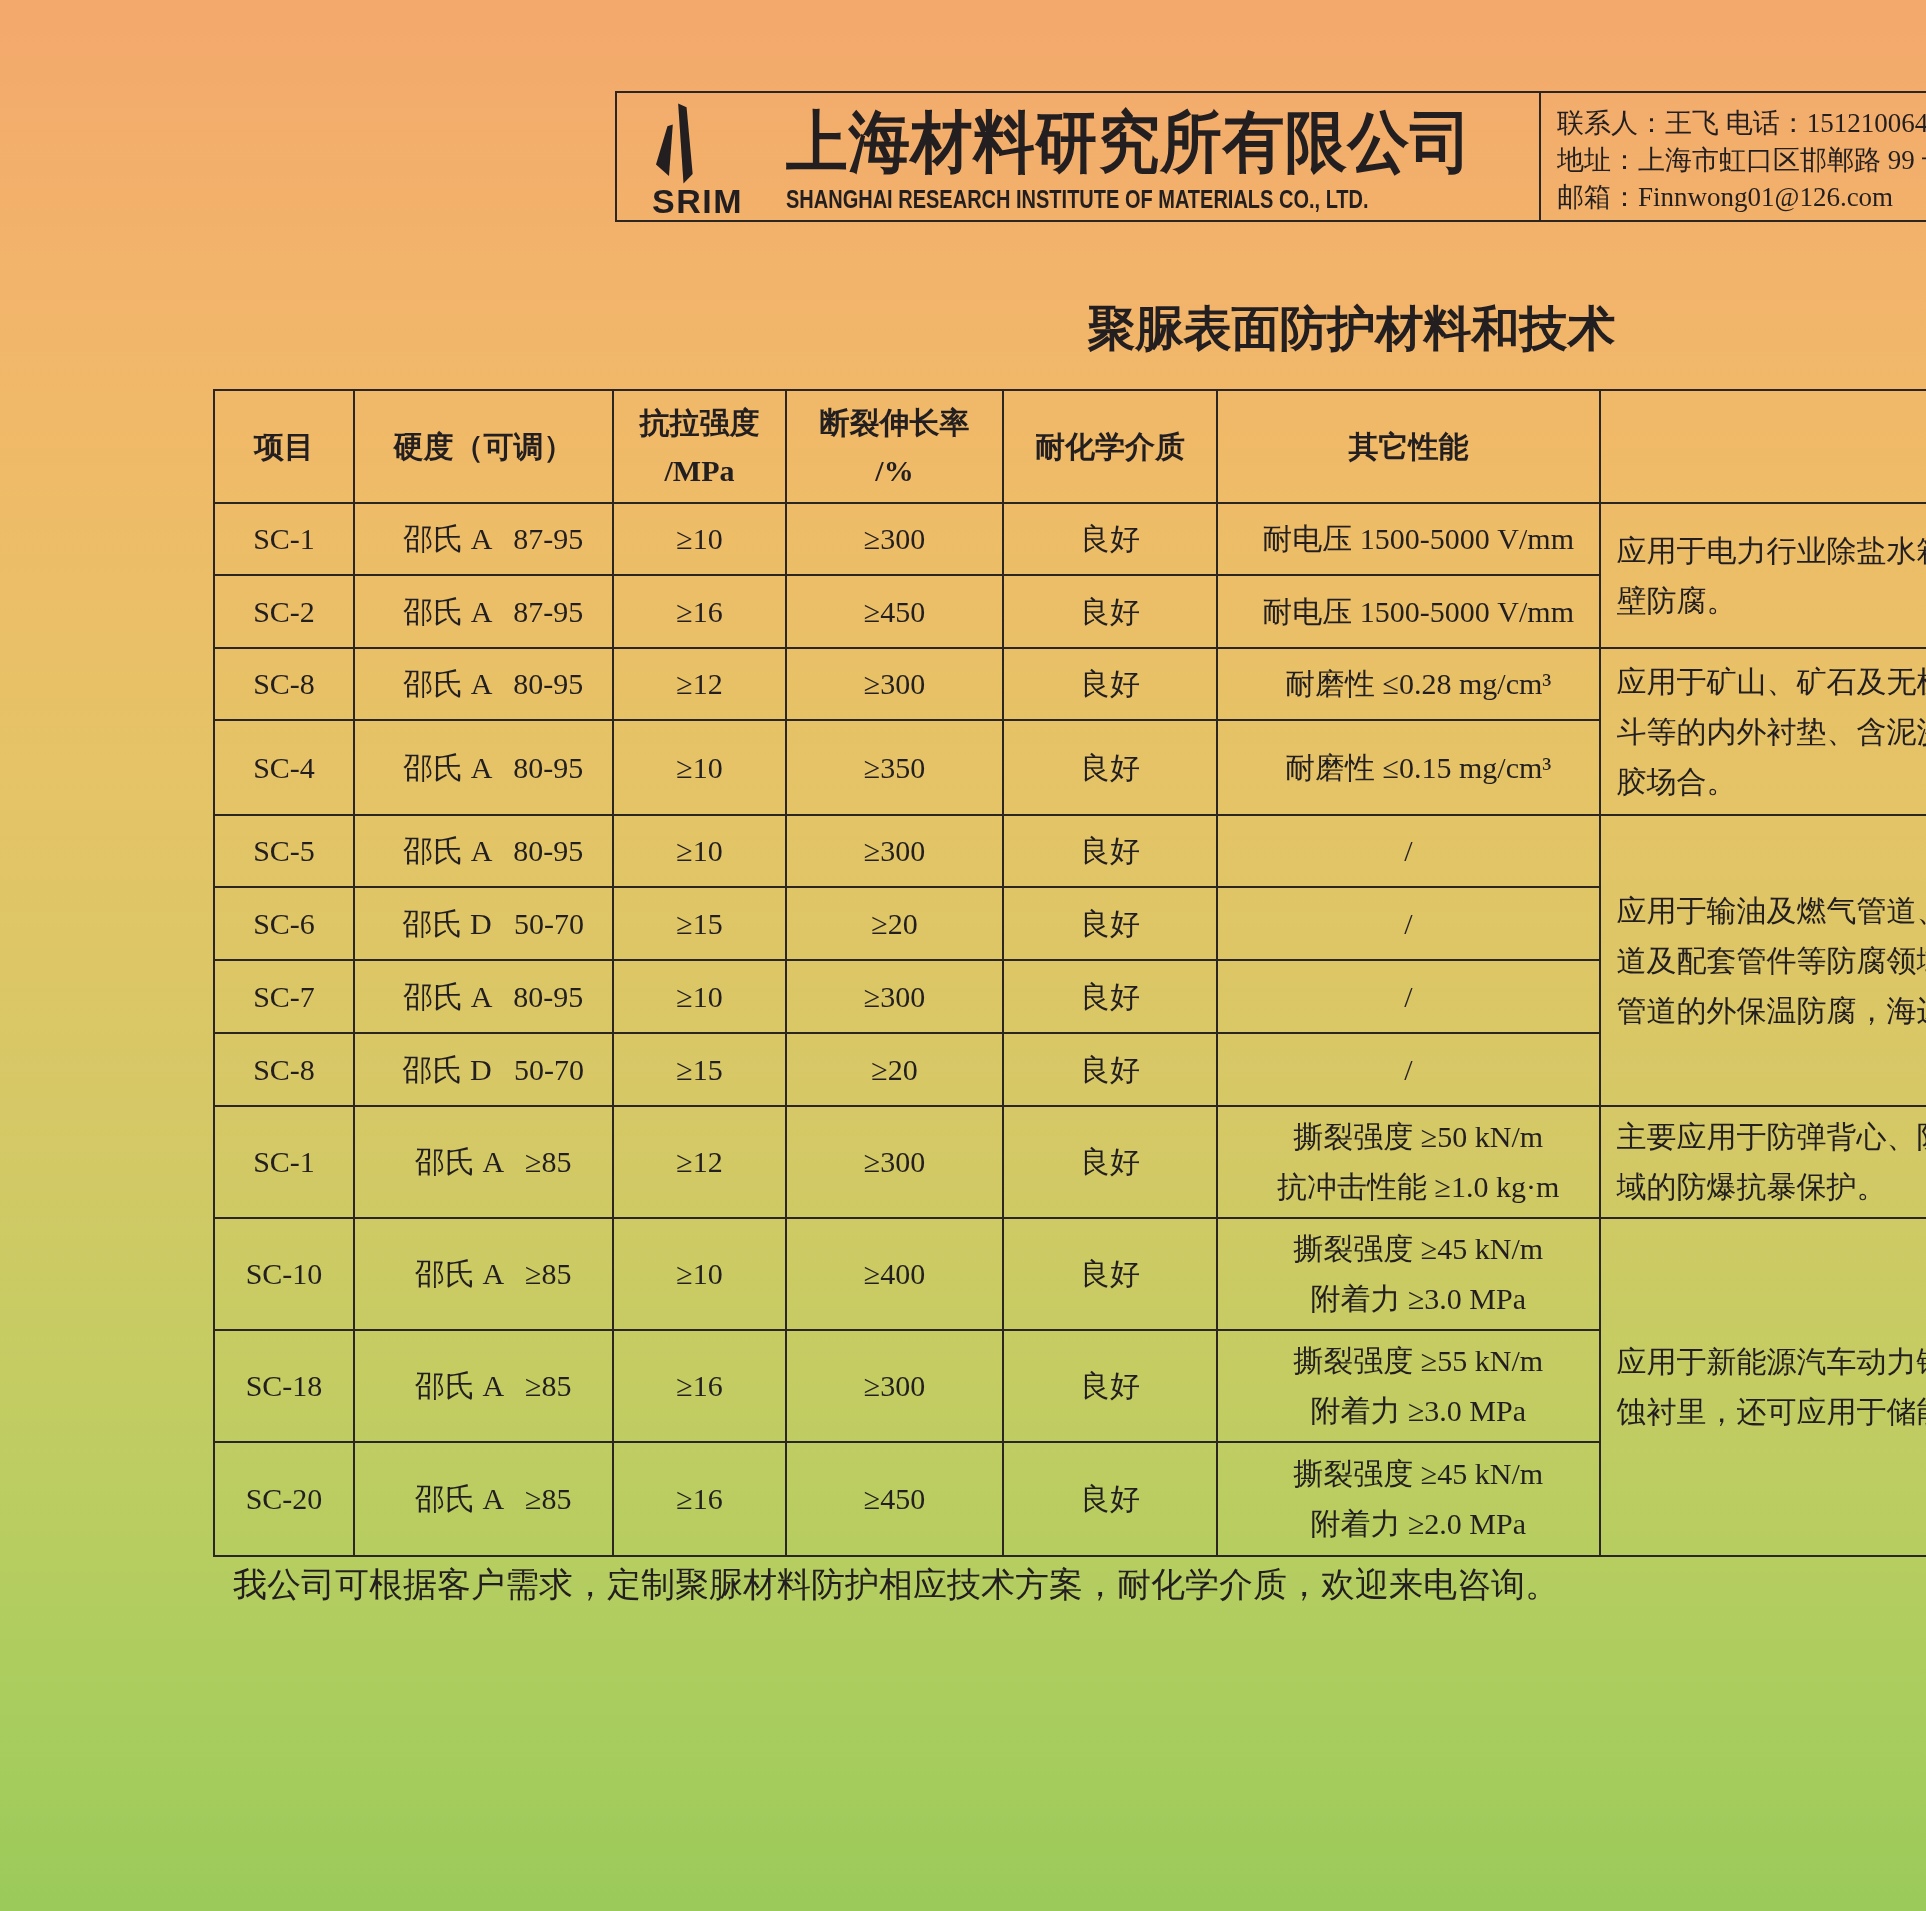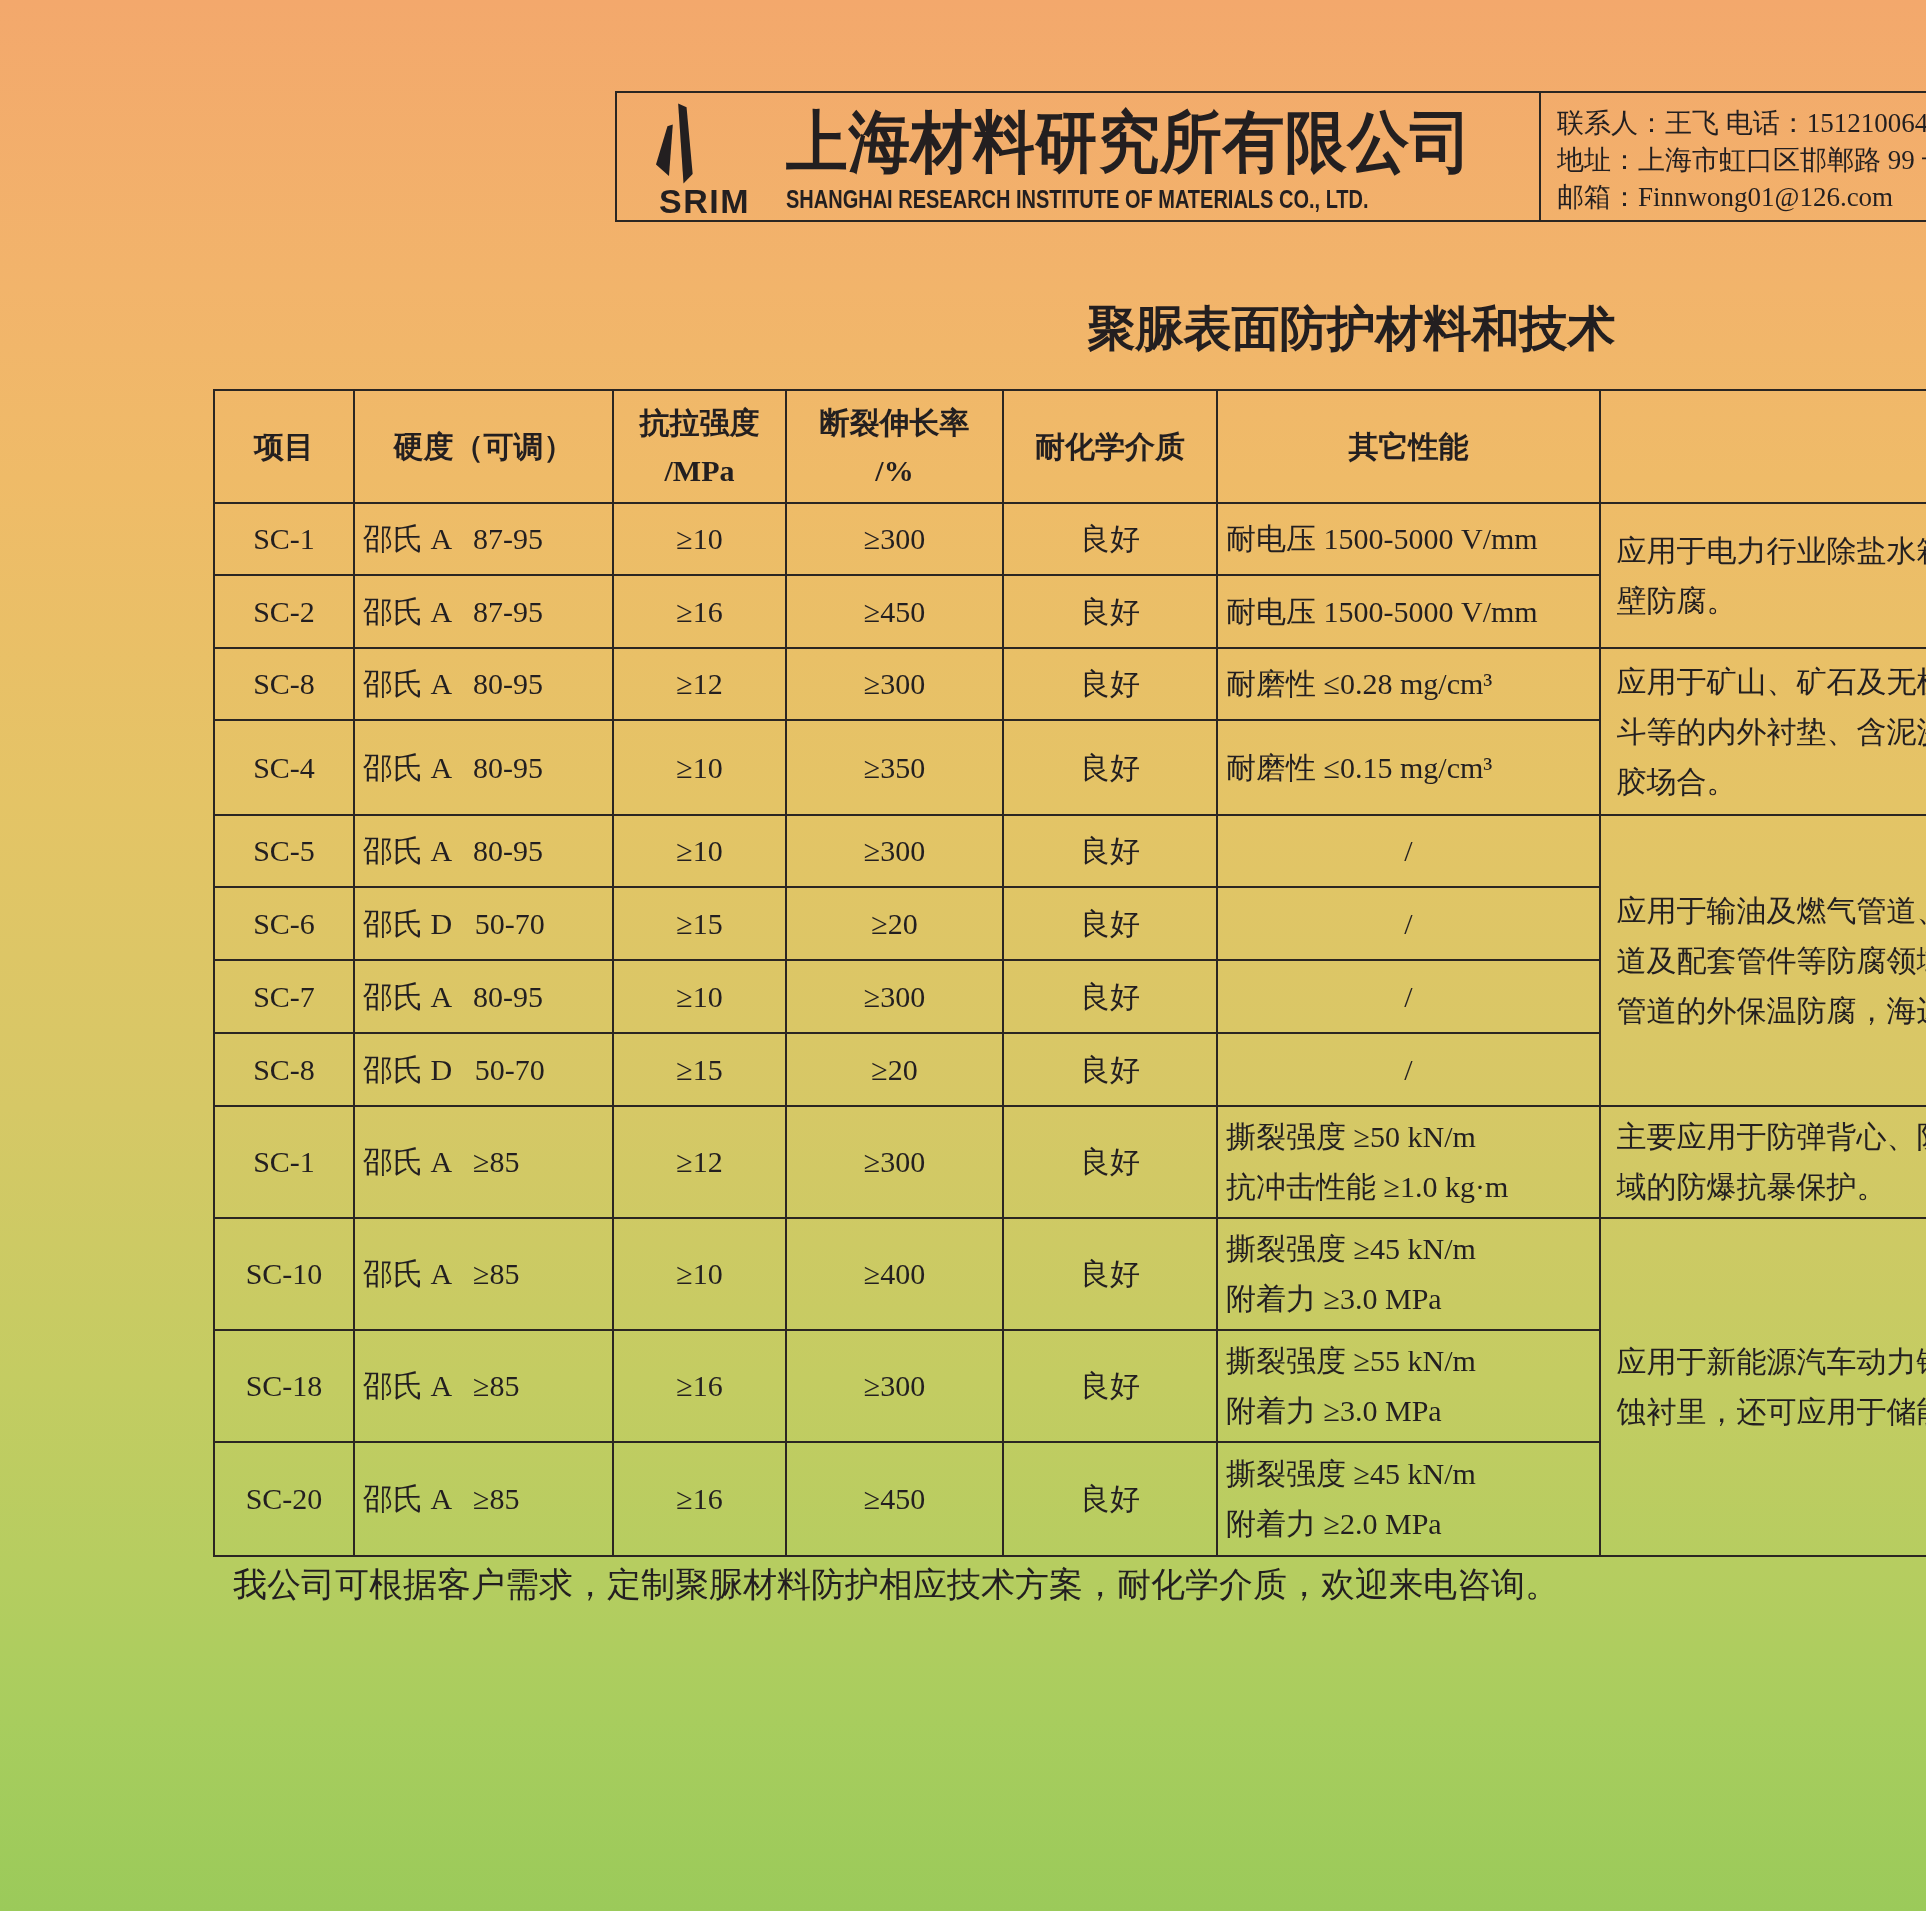--- a/index.html
+++ b/index.html
@@ -18,21 +18,21 @@
   }
   .header-divider { left: 922px; top: 0; width: 1.9px; height: 100%; background: #2b2622; }
   .logo-mark { left: 39px; top: 9.6px; width: 42px; height: 81px; }
   .company-cn {
     left: 169px; top: 15.4px; font-family: "Liberation Sans", "DejaVu Sans", sans-serif;
     font-weight: bold; font-size: 67px; letter-spacing: 0.8px; line-height: 1; white-space: nowrap;
     transform: scaleX(0.92); transform-origin: left center;
   }
   .logo-srim {
     left: 35px; top: 91px; font-family: "Liberation Sans", "DejaVu Sans", sans-serif;
-    font-weight: bold; font-size: 34px; letter-spacing: 1.5px; line-height: 1; margin-left: 7px;
+    font-weight: bold; font-size: 34px; letter-spacing: 1.5px; line-height: 1;
   }
   .company-en {
     left: 169px; top: 94px; font-family: "Liberation Sans", "DejaVu Sans", sans-serif;
     font-weight: bold; font-size: 25px; line-height: 1; white-space: nowrap;
     transform: scaleX(0.8); transform-origin: left center;
   }
   .contact { left: 940px; top: 11.6px; font-size: 27px; line-height: 37px; white-space: nowrap; }
   .contact div { height: 37px; }
 
   
@@ -43,21 +43,21 @@
   }
 
   
   .table-wrap { left: 213px; top: 389px; }
   table { border-collapse: collapse; table-layout: fixed; }
   td, th {
     border: 2.3px solid #2b2622; padding: 0 11.6px; box-sizing: border-box;
     font-size: 30px; line-height: 50px; font-weight: normal; text-align: center; vertical-align: middle;
   }
   th { font-weight: bold; line-height: 48px; }
-  td.left { text-align: left; padding-left: 8px; }
+  td.left { text-align: center; padding-left: 31px; }
   td.usage { text-align: left; line-height: 50px; padding: 0 15.4px; }
   td.multi { line-height: 50px; }
 
   
   .footer-note { left: 233px; top: 1568px; font-size: 34px; line-height: 1; white-space: nowrap; }
 </style>
 </head>
 <body>
 
 <div class="abs header-box">

